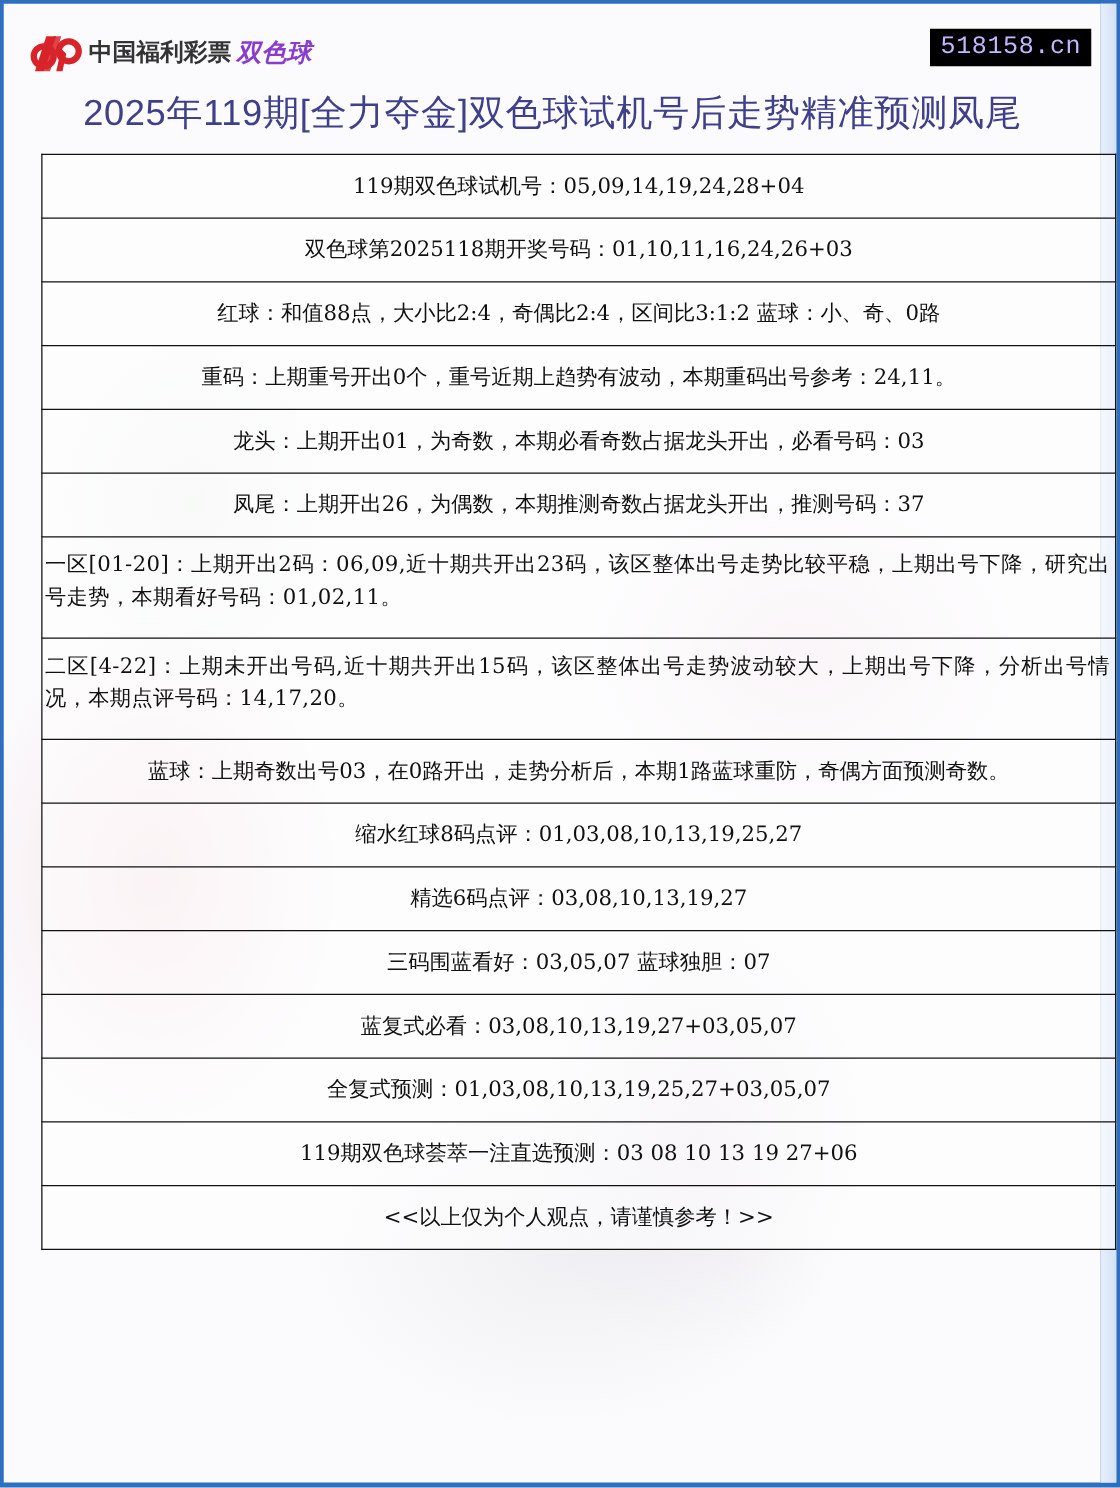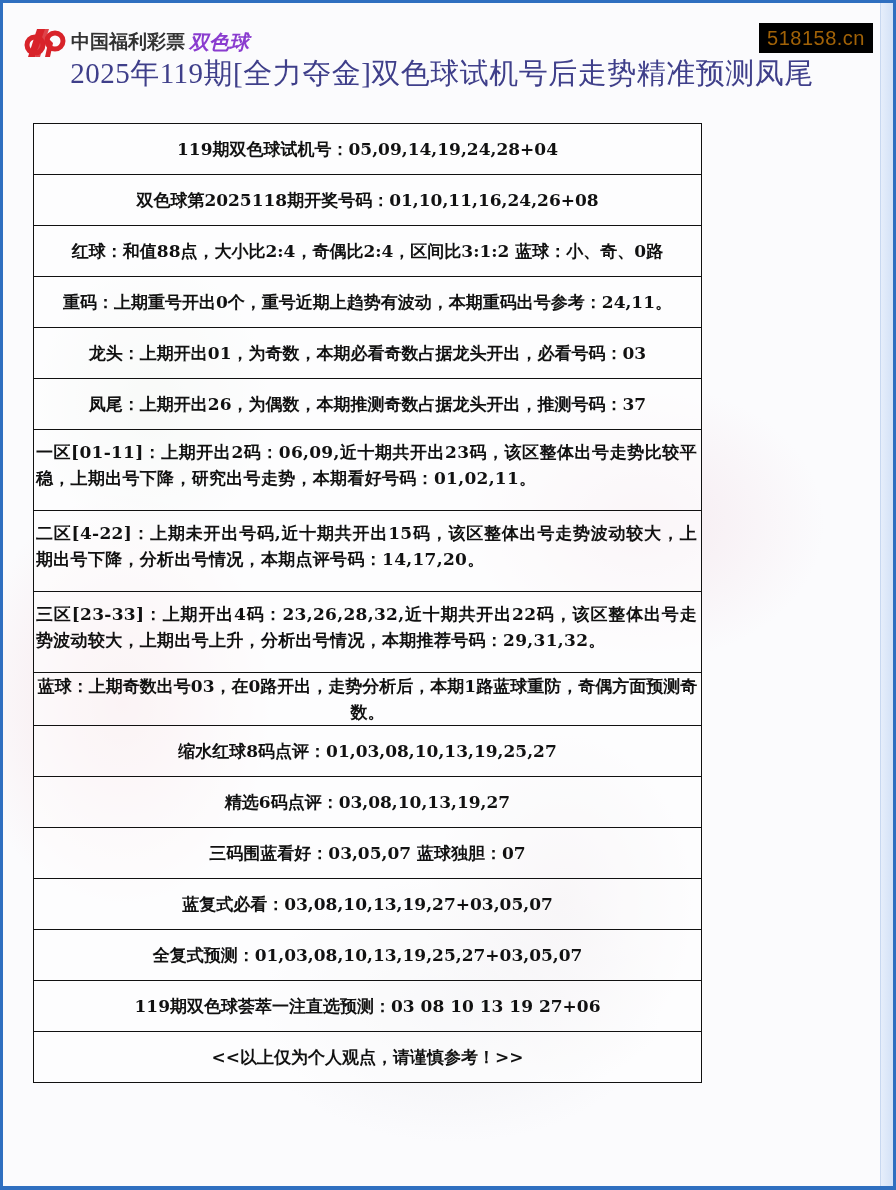--- a/index.html
+++ b/index.html
@@ -38,35 +38,35 @@
     font-family: "DejaVu Sans", "Liberation Sans", sans-serif;
     font-weight: bold; font-size: 19px; color: #333333; letter-spacing: 0px;
   }
   .logo-text-ssq {
     font-family: "DejaVu Sans", "Liberation Sans", sans-serif;
     font-weight: bold; font-style: italic; font-size: 20px;
     color: #8a3ccf;
   }
   .site-badge {
     position: absolute; right: 20px; top: 20px;
-    background: #000000; color: #a16207;
-    font-family: Liberation Sans, sans-serif;
+    background: #000000; color: #c4b5fd;
+    font-family: Liberation Mono, monospace;
     font-size: 20px; padding: 2px 8px; line-height: 26px;
     letter-spacing: 0.5px;
   }
   .page-title {
-    position: absolute; left: 0; right: 12px; top: 51px;
+    position: absolute; left: 0; right: 12px; top: 68px;
     text-align: center;
     font-size: 29px; color: #3f3f8a; letter-spacing: 0.5px;
-    font-family: Liberation Serif, serif;
+    font-family: Liberation Sans, sans-serif;
     white-space: nowrap;
   }
   table.info {
     position: absolute; left: 30px; top: 120px;
-    width: 669px; border-collapse: collapse; font-weight: bold;
+    width: 860px; border-collapse: collapse;
   }
   table.info td {
     border: 1px solid #111111;
     text-align: center;
     font-size: 17px; color: #111111;
     padding: 0 2px; line-height: 26px;
     font-family: "DejaVu Serif", "Liberation Serif", serif;
     background: rgba(255,255,255,0.55);
   }
   table.info tr.h51 td { height: 50px; }
@@ -94,42 +94,39 @@
   <div class="site-badge">518158.cn</div>
 
   <div class="page-title">2025年119期[全力夺金]双色球试机号后走势精准预测凤尾</div>
 
   <table class="info">
     <tbody>
         <tr class="h51">
           <td>119期双色球试机号：05,09,14,19,24,28+04</td>
         </tr>
     <tr class="h51">
-          <td>双色球第2025118期开奖号码：01,10,11,16,24,26+08</td>
+          <td>双色球第2025118期开奖号码：01,10,11,16,24,26+03</td>
         </tr>
     <tr class="h51">
           <td>红球：和值88点，大小比2:4，奇偶比2:4，区间比3:1:2 蓝球：小、奇、0路</td>
         </tr>
     <tr class="h51">
           <td>重码：上期重号开出0个，重号近期上趋势有波动，本期重码出号参考：24,11。</td>
         </tr>
     <tr class="h51">
           <td>龙头：上期开出01，为奇数，本期必看奇数占据龙头开出，必看号码：03</td>
         </tr>
     <tr class="h51">
           <td>凤尾：上期开出26，为偶数，本期推测奇数占据龙头开出，推测号码：37</td>
         </tr>
     <tr class="h71">
-          <td class="jst">一区[01-11]：上期开出2码：06,09,近十期共开出23码，该区整体出号走势比较平稳，上期出号下降，研究出号走势，本期看好号码：01,02,11。</td>
+          <td class="jst">一区[01-20]：上期开出2码：06,09,近十期共开出23码，该区整体出号走势比较平稳，上期出号下降，研究出号走势，本期看好号码：01,02,11。</td>
         </tr>
     <tr class="h71">
           <td class="jst">二区[4-22]：上期未开出号码,近十期共开出15码，该区整体出号走势波动较大，上期出号下降，分析出号情况，本期点评号码：14,17,20。</td>
-        </tr>
-    <tr class="h71">
-          <td class="jst">三区[23-33]：上期开出4码：23,26,28,32,近十期共开出22码，该区整体出号走势波动较大，上期出号上升，分析出号情况，本期推荐号码：29,31,32。</td>
         </tr>
     <tr class="h51">
           <td>蓝球：上期奇数出号03，在0路开出，走势分析后，本期1路蓝球重防，奇偶方面预测奇数。</td>
         </tr>
     <tr class="h51">
           <td>缩水红球8码点评：01,03,08,10,13,19,25,27</td>
         </tr>
     <tr class="h51">
           <td>精选6码点评：03,08,10,13,19,27</td>
         </tr>

